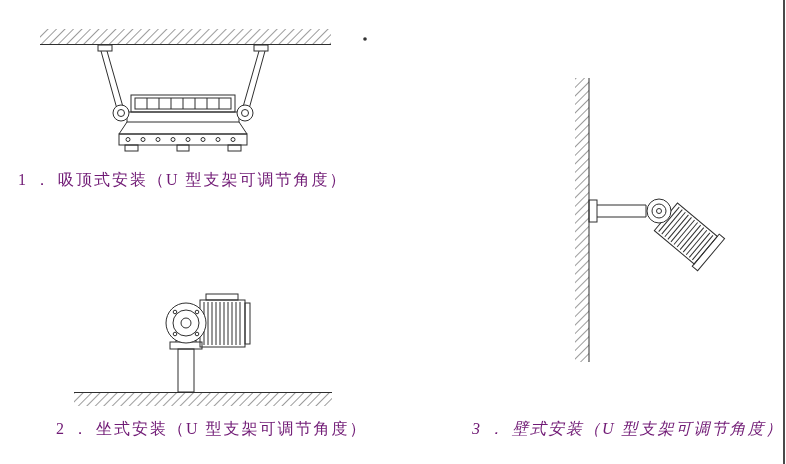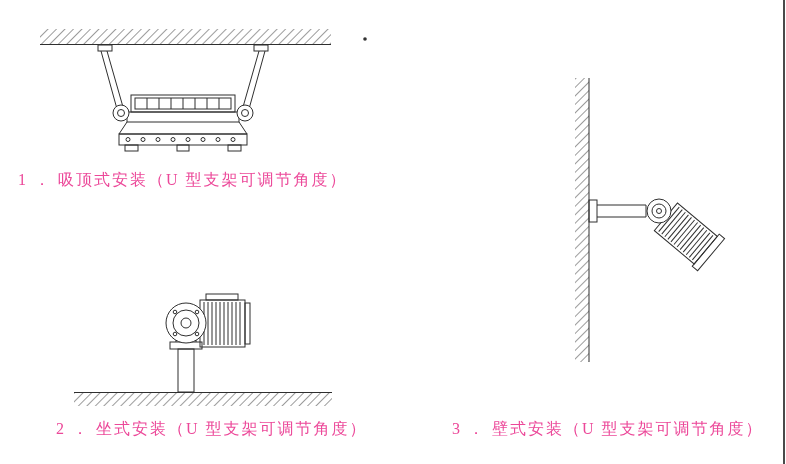--- a/index.html
+++ b/index.html
@@ -7,26 +7,26 @@
     width: 786px; height: 464px; overflow: hidden;
     background: #ffffff;
     font-family: "Liberation Serif", "DejaVu Serif", serif;
   }
   .canvas { position: relative; width: 786px; height: 464px; background: #fff; }
   svg.drawing { position: absolute; left: 0; top: 0; }
   .caption {
     position: absolute;
     font-size: 16px;
     letter-spacing: 2px;
-    color: #ec4899;
+    color: #701a75;
     white-space: nowrap;
   }
   .caption-1 { left: 18px;  top: 170px; }
   .caption-2 { left: 56px;  top: 419px; text-align: right; }
-  .caption-3 { left: 452px; top: 419px; }
+  .caption-3 { left: 472px; top: 419px; font-style: italic; }
 </style>
 </head>
 <body>
 
 <div class="canvas">
 
   <svg class="drawing" width="786" height="464" viewBox="0 0 786 464">
     <defs>
       <pattern id="hatch" patternUnits="userSpaceOnUse" width="6" height="6" patternTransform="rotate(45)">
         <line x1="0" y1="0" x2="0" y2="6" stroke="#3a3a3a" stroke-width="1"></line>

